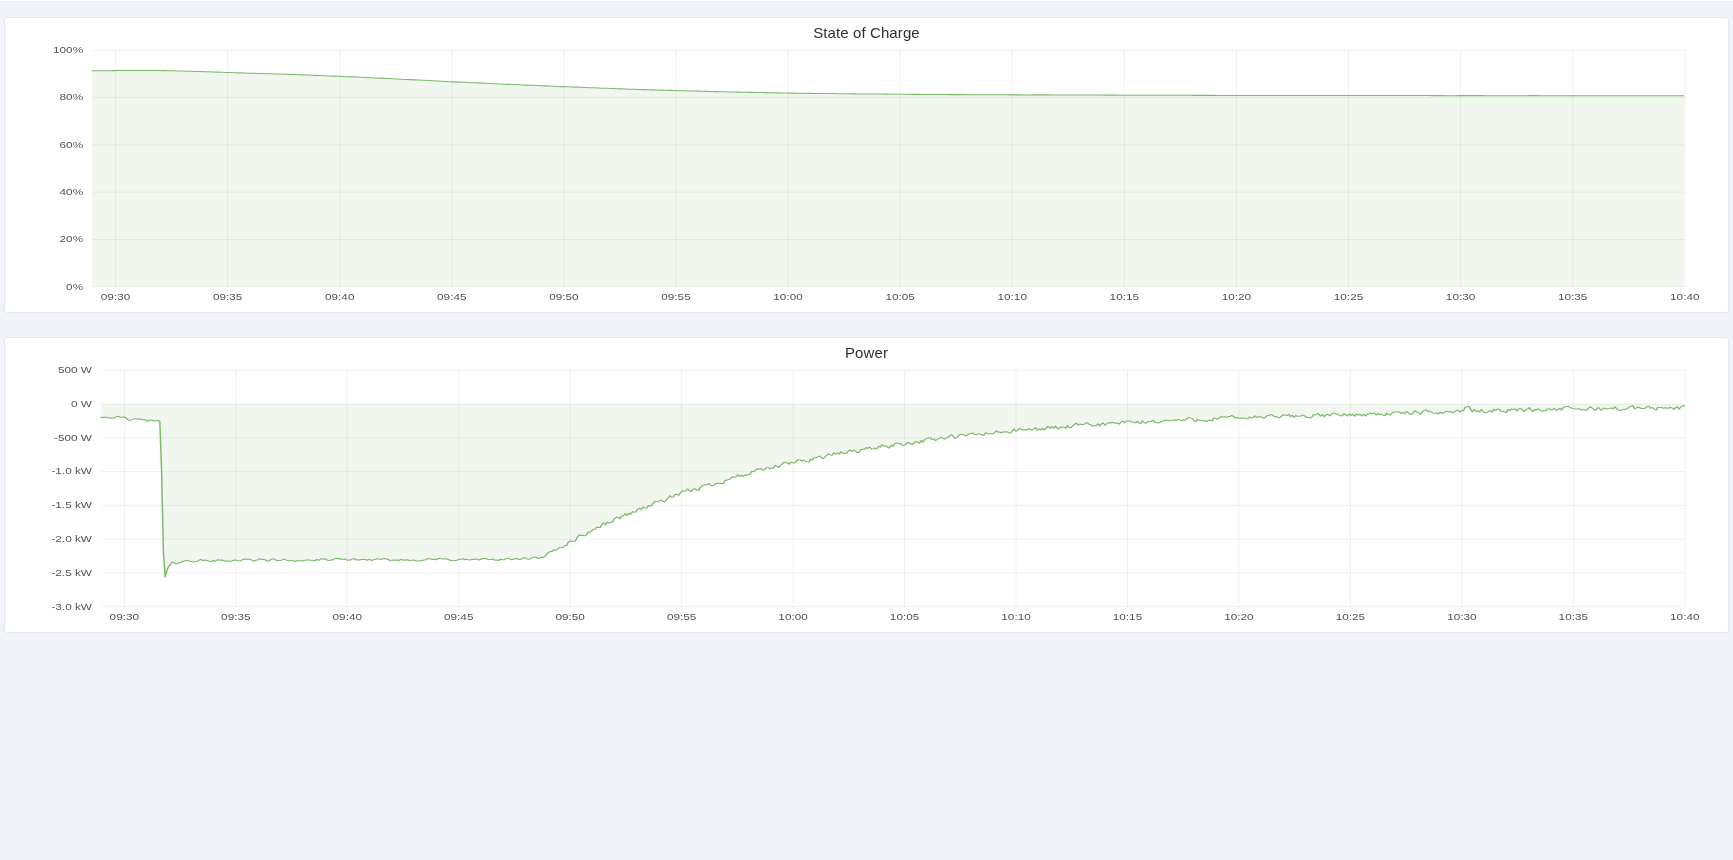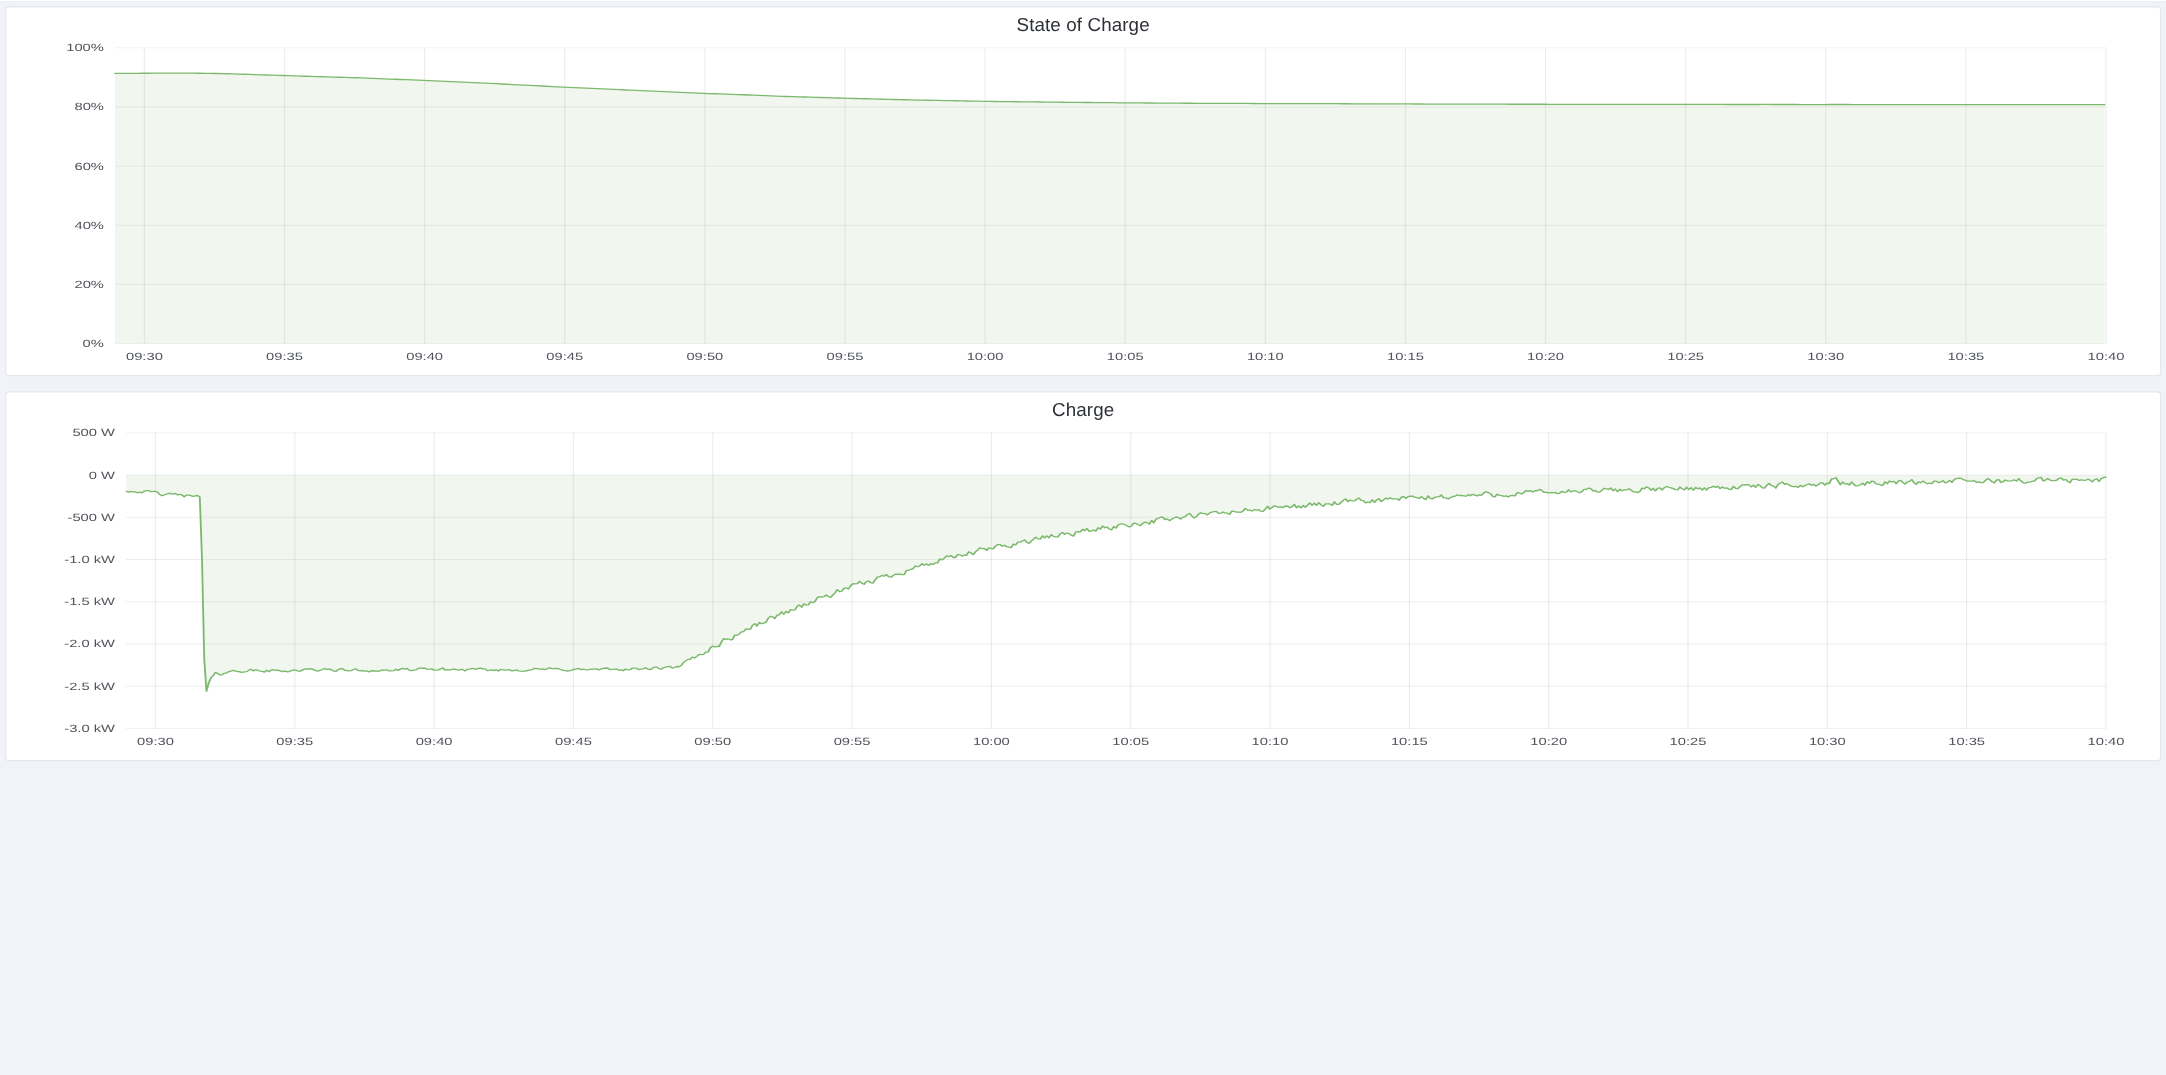--- a/index.html
+++ b/index.html
@@ -13,20 +13,21 @@
     position:absolute; top:0; left:0; right:0; height:2px;
     background:#ffffff; border-bottom:1px solid #e9ebf1;
   }
   .dashboard { display:flex; flex-direction:column; gap:12px; margin-top:2px; }
   .panel {
     position:relative;
     height:296px;
     background:#ffffff;
     border:1px solid #e3e7ee;
     border-radius:3px;
+    margin-top:12px;
   }
   .panel-title {
     position:absolute; top:6px; left:0; right:0;
     text-align:center;
     font-size:15px; font-weight:500; color:#2d3137;
     letter-spacing:.1px;
     cursor:pointer;
     z-index:2;
   }
   .chart-wrap { position:absolute; inset:0;padding-left:31px; }
@@ -98,21 +99,21 @@
             <text x="1336.5714285714284" y="402" text-anchor="middle" fill="#50545b">10:25</text>
             <text x="1450.7142857142856" y="402" text-anchor="middle" fill="#50545b">10:30</text>
             <text x="1564.857142857143" y="402" text-anchor="middle" fill="#50545b">10:35</text>
             <text x="1679" y="402" text-anchor="middle" fill="#50545b">10:40</text>
           </g>
         </svg>
     </div>
   </div>
 
   <div class="panel">
-    <div class="panel-title">Charge</div>
+    <div class="panel-title">Power</div>
     <div class="chart-wrap">
       <svg class="chart" viewBox="0 0 1723 419" preserveAspectRatio="none">
           <g>
             <line x1="66" y1="46" x2="1679" y2="46" stroke="rgba(0,0,0,0.07)" stroke-width="1"></line>
             <line x1="66" y1="94.14285714285714" x2="1679" y2="94.14285714285714" stroke="rgba(0,0,0,0.07)" stroke-width="1"></line>
             <line x1="66" y1="142.28571428571428" x2="1679" y2="142.28571428571428" stroke="rgba(0,0,0,0.07)" stroke-width="1"></line>
             <line x1="66" y1="190.42857142857142" x2="1679" y2="190.42857142857142" stroke="rgba(0,0,0,0.07)" stroke-width="1"></line>
             <line x1="66" y1="238.57142857142856" x2="1679" y2="238.57142857142856" stroke="rgba(0,0,0,0.07)" stroke-width="1"></line>
             <line x1="66" y1="286.7142857142857" x2="1679" y2="286.7142857142857" stroke="rgba(0,0,0,0.07)" stroke-width="1"></line>
             <line x1="66" y1="334.85714285714283" x2="1679" y2="334.85714285714283" stroke="rgba(0,0,0,0.07)" stroke-width="1"></line>

